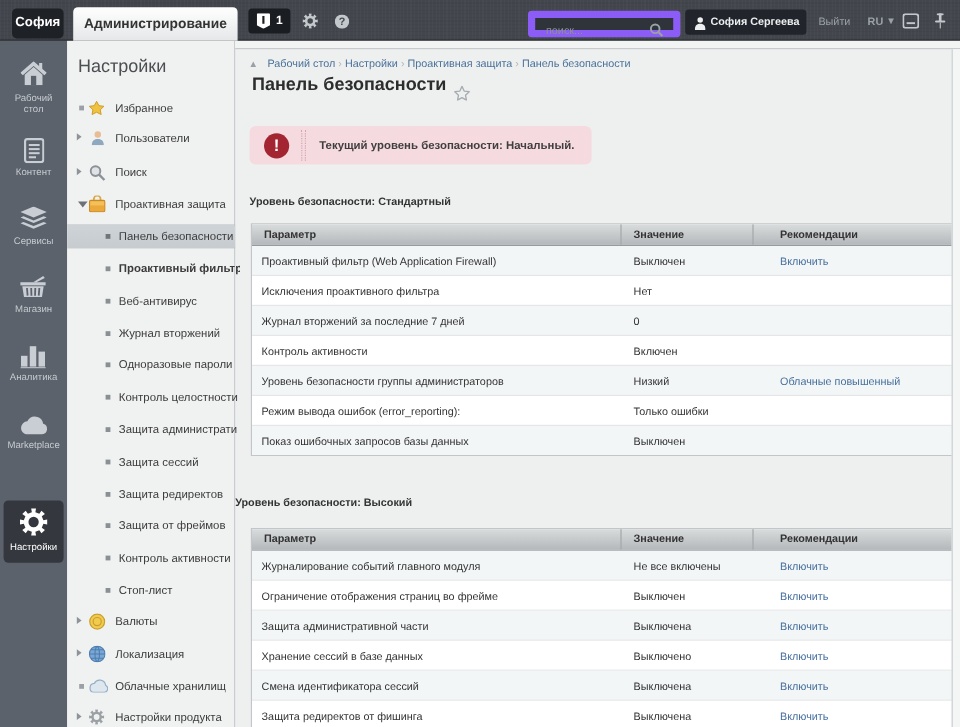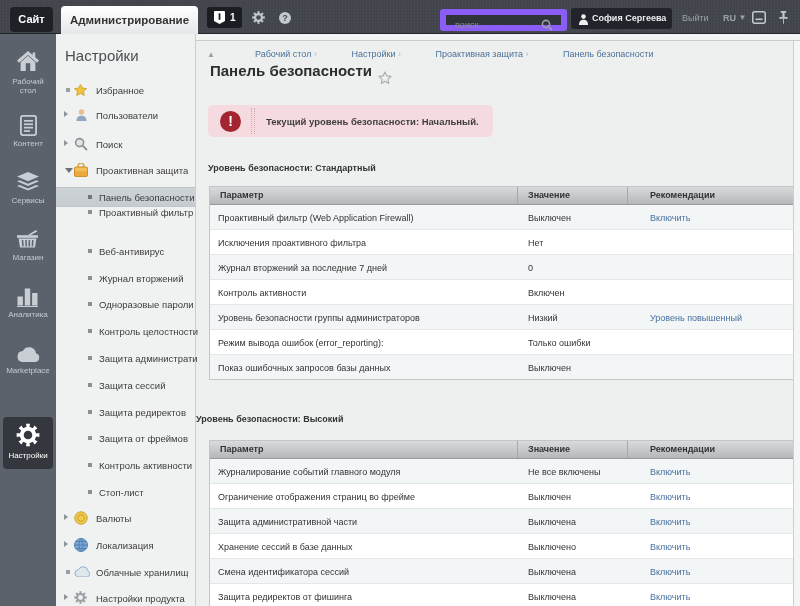--- a/index.html
+++ b/index.html
@@ -46,21 +46,21 @@
   .tri-d{position:absolute;left:9px;top:11px;width:0;height:0;border-top:5px solid #6b7175;border-left:4px solid transparent;border-right:4px solid transparent;}
   .sq{position:absolute;left:10px;top:11px;width:4px;height:4px;background:#9aa0a5;}
   .mi .ic{position:absolute;left:18px;top:6px;}
   .sub{position:absolute;left:56px;width:140px;height:26px;font-size:9.5px;color:#3c3c3c;}
   .sub .sq2{position:absolute;left:32px;top:11px;width:4px;height:4px;background:#8a8f94;}
   .sub .txt{position:absolute;left:43px;top:8px;white-space:nowrap;overflow:hidden;max-width:101px;}
   .active-row{background:linear-gradient(#ced3d7,#c7ccd0);border-top:1px solid #c0c5c9;border-bottom:1px solid #c0c5c9;}
 
   
   #crumbbar{left:196px;top:34px;width:604px;height:6px;background:#f2f4f4;border-bottom:1px solid #c7cbcd;}
-  .crumb{color:#4a7199;font-size:9px;margin-left:32px;}
+  .crumb{color:#4a7199;font-size:9px;}
   .csep{color:#b3b8bc;font-size:9px;padding:0 2.5px;}
   #title{left:210px;top:62px;font-size:15px;font-weight:bold;color:#2d2d2d;}
   #alert{left:208px;top:105px;width:285px;height:32px;background:#f5dbdf;border-radius:5px;}
   #alert .circ{position:absolute;left:12px;top:6px;width:21px;height:21px;border-radius:50%;
      background:#a32531;color:#fff;font-weight:bold;font-size:14px;text-align:center;line-height:20px;}
   #alert .dots{position:absolute;left:43px;top:3px;height:26px;border-left:1px dotted #d3a6ae;border-right:1px dotted #d3a6ae;width:2px;}
   #alert .atxt{position:absolute;left:58px;top:11px;font-size:9.5px;font-weight:bold;color:#403f3f;white-space:nowrap;}
   .seclabel{font-size:9px;font-weight:bold;color:#333;}
 
   .tbl{position:absolute;left:209px;width:614px;background:#fff;border:1px solid #c2c6c8;box-sizing:border-box;}
@@ -75,21 +75,21 @@
   .c1{left:10px;}
   .trow .c1{left:8px;}
   .c2{left:318px;}
   .c3{left:440px;}
   a.lnk{color:#48709e;text-decoration:none;}
 </style>
 </head>
 <body>
 
 <div id="topbar" class="abs"></div>
-<div id="tab-site" class="abs">Сайт</div>
+<div id="tab-site" class="abs">София</div>
 <div id="tab-admin" class="abs">Администрирование</div>
 <div id="flagbtn" class="abs">
   <svg width="11" height="13" viewBox="0 0 11 13">
     <path d="M0 1 A1 1 0 0 1 1 0 H10 A1 1 0 0 1 11 1 V10 L5.5 13 L0 10 Z" fill="#fff"></path>
     <rect x="4.6" y="2.3" width="1.8" height="6.5" fill="#1a1d21"></rect>
   </svg>
   <span class="n">1</span>
 </div>
 <svg id="gearico" class="abs" width="13" height="13" viewBox="0 0 13 13">
   <path fill="#c3c8cd" d="M5.25 0.22 L7.75 0.22 L7.38 2.09 L9.00 2.76 L10.06 1.18 L11.82 2.94 L10.24 4.00 L10.91 5.62 L12.78 5.25 L12.78 7.75 L10.91 7.38 L10.24 9.00 L11.82 10.06 L10.06 11.82 L9.00 10.24 L7.38 10.91 L7.75 12.78 L5.25 12.78 L5.62 10.91 L4.00 10.24 L2.94 11.82 L1.18 10.06 L2.76 9.00 L2.09 7.38 L0.22 7.75 L0.22 5.25 L2.09 5.62 L2.76 4.00 L1.18 2.94 L2.94 1.18 L4.00 2.76 L5.62 2.09 Z"></path>
@@ -211,21 +211,21 @@
       <rect x="0.5" y="4" width="13" height="9.5" rx="1.3" fill="#eca93b" stroke="#c78a26" stroke-width="0.9"></rect>
       <rect x="1.3" y="4.8" width="11.4" height="3.4" fill="#f3c05c"></rect>
     </svg>
   <span class="txt">Проактивная защита</span>
 </div>
 
 <div class="sub abs active-row" style="top:187px;height:18px;">
   <div class="sq2" style="top:7px;background:#70757a;"></div>
   <span class="txt" style="top:4px;">Панель безопасности</span>
 </div>
-<div class="sub abs" style="top:199px;">
+<div class="sub abs" style="top:211px;font-weight:bold;">
     <div class="sq2"></div>
     <span class="txt">Проактивный фильтр</span>
   </div>
 <div class="sub abs" style="top:238px;">
     <div class="sq2"></div>
     <span class="txt">Веб-антивирус</span>
   </div>
 <div class="sub abs" style="top:265px;">
     <div class="sq2"></div>
     <span class="txt">Журнал вторжений</span>
@@ -331,21 +331,21 @@
       <span class="c1">Журнал вторжений за последние 7 дней</span>
       <span class="c2">0</span>
     </div>
   <div class="trow">
       <span class="c1">Контроль активности</span>
       <span class="c2">Включен</span>
     </div>
   <div class="trow">
       <span class="c1">Уровень безопасности группы администраторов</span>
       <span class="c2">Низкий</span>
-      <span class="c3"><a class="lnk">Уровень повышенный</a></span>
+      <span class="c3"><a class="lnk">Облачные повышенный</a></span>
     </div>
   <div class="trow">
       <span class="c1">Режим вывода ошибок (error_reporting):</span>
       <span class="c2">Только ошибки</span>
     </div>
   <div class="trow">
       <span class="c1">Показ ошибочных запросов базы данных</span>
       <span class="c2">Выключен</span>
     </div>
 </div>

